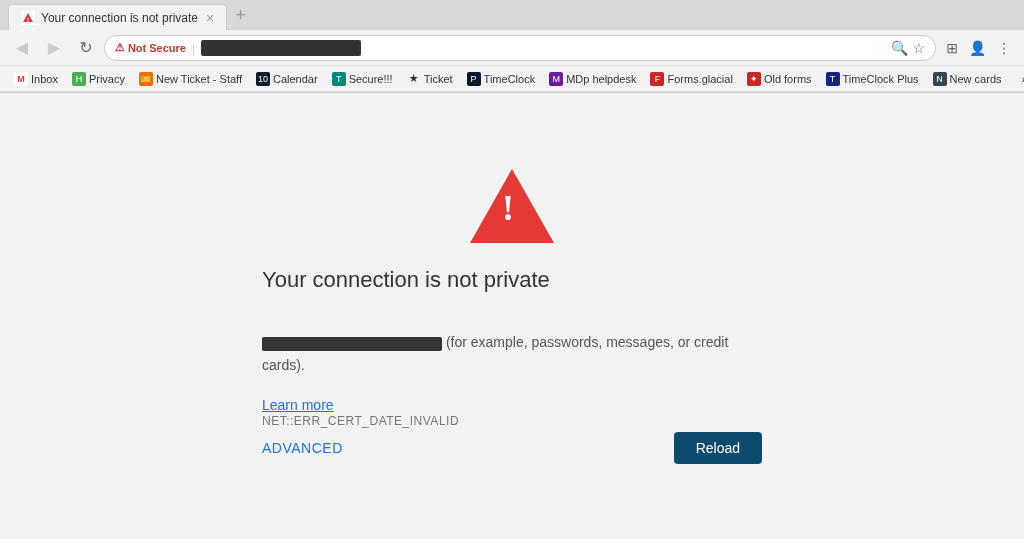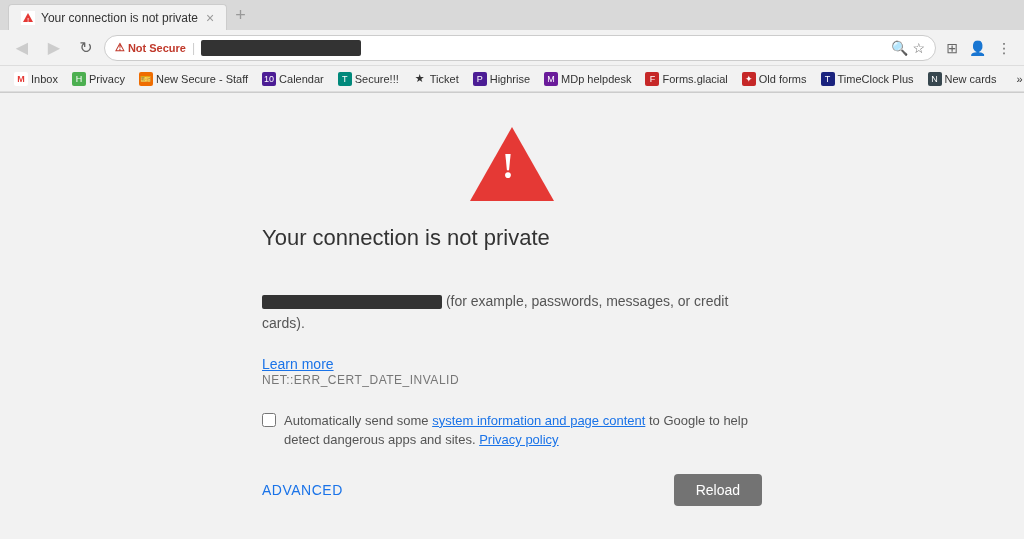--- a/index.html
+++ b/index.html
@@ -49,26 +49,26 @@
     .learn-more { color: #1a73e8; text-decoration: underline; cursor: pointer; font-size: 14px; }
     .error-code { font-size: 12px; color: #777; letter-spacing: 0.5px; }
 
     .checkbox-row { display: flex; align-items: flex-start; gap: 8px; margin-top: 24px; margin-bottom: 24px; }
     .checkbox-row input[type="checkbox"] { margin-top: 2px; width: 14px; height: 14px; flex-shrink: 0; }
     .checkbox-label { font-size: 13px; color: #555; line-height: 1.5; }
     .checkbox-label a { color: #1a73e8; text-decoration: underline; cursor: pointer; }
 
     .actions-row { display: flex; align-items: center; justify-content: space-between; margin-top: 4px; }
     .advanced-btn { background: transparent; border: none; color: #1a73e8; font-size: 14px; cursor: pointer; font-weight: 500; letter-spacing: 0.5px; }
-    .reload-btn { background: #737373; color: white; border: none; padding: 8px 22px; border-radius: 4px; font-size: 14px; cursor: pointer; }
+    .reload-btn { background: #0c4a6e; color: white; border: none; padding: 8px 22px; border-radius: 4px; font-size: 14px; cursor: pointer; }
 
     
     .fav-gmail { background: #fff; color: #e53935; font-weight: bold; }
     .fav-green { background: #4caf50; color: #fff; }
-    .fav-blue { background: #4c1d95; color: #fff; }
+    .fav-blue { background: #0f172a; color: #fff; }
     .fav-teal { background: #00897b; color: #fff; }
     .fav-orange { background: #ef6c00; color: #fff; }
     .fav-red { background: #c62828; color: #fff; }
     .fav-purple { background: #6a1b9a; color: #fff; }
     .fav-navy { background: #1a237e; color: #fff; }
     .fav-dark { background: #37474f; color: #fff; }
   </style>
 </head>
 <body>
 
@@ -118,37 +118,37 @@
     <div class="bookmark-item">
       <div class="bookmark-favicon fav-gmail" style="width:14px;height:14px;font-size:9px;display:flex;align-items:center;justify-content:center;border-radius:2px;">M</div>
       <span>Inbox</span>
     </div>
     <div class="bookmark-item">
       <div class="bookmark-favicon fav-green" style="width:14px;height:14px;font-size:9px;display:flex;align-items:center;justify-content:center;border-radius:2px;">H</div>
       <span>Privacy</span>
     </div>
     <div class="bookmark-item">
       <div class="bookmark-favicon fav-orange" style="width:14px;height:14px;font-size:9px;display:flex;align-items:center;justify-content:center;border-radius:2px;">🎫</div>
-      <span>New Secure - Staff</span>
+      <span>New Ticket - Staff</span>
     </div>
     <div class="bookmark-item">
       <div class="bookmark-favicon fav-blue" style="width:14px;height:14px;font-size:9px;display:flex;align-items:center;justify-content:center;border-radius:2px;">10</div>
       <span>Calendar</span>
     </div>
     <div class="bookmark-item">
       <div class="bookmark-favicon fav-teal" style="width:14px;height:14px;font-size:9px;display:flex;align-items:center;justify-content:center;border-radius:2px;">T</div>
       <span>Secure!!!</span>
     </div>
     <div class="bookmark-item">
       <div class="bookmark-favicon" style="width:14px;height:14px;font-size:11px;display:flex;align-items:center;justify-content:center;">★</div>
       <span>Ticket</span>
     </div>
     <div class="bookmark-item">
       <div class="bookmark-favicon fav-blue" style="width:14px;height:14px;font-size:9px;display:flex;align-items:center;justify-content:center;border-radius:2px;">P</div>
-      <span>Highrise</span>
+      <span>TimeClock</span>
     </div>
     <div class="bookmark-item">
       <div class="bookmark-favicon fav-purple" style="width:14px;height:14px;font-size:9px;display:flex;align-items:center;justify-content:center;border-radius:2px;">M</div>
       <span>MDp helpdesk</span>
     </div>
     <div class="bookmark-item">
       <div class="bookmark-favicon fav-red" style="width:14px;height:14px;font-size:9px;display:flex;align-items:center;justify-content:center;border-radius:2px;">F</div>
       <span>Forms.glacial</span>
     </div>
     <div class="bookmark-item">
@@ -185,29 +185,20 @@
       <span class="redacted">&nbsp;</span>
       <span>(for example, passwords, messages, or credit cards).</span>
     </p>
 
     <div style="margin-top:20px;">
       <a class="learn-more">Learn more</a>
     </div>
 
     <p class="error-code">NET::ERR_CERT_DATE_INVALID</p>
 
-    <div class="checkbox-row">
-      <input type="checkbox" style="">
-      <label class="checkbox-label">
-        <span>Automatically send some</span>
-        <a style="color:#1a73e8; text-decoration:underline; cursor:pointer;">system information and page content</a>
-        <span>to Google to help detect dangerous apps and sites.</span>
-        <a style="color:#1a73e8; text-decoration:underline; cursor:pointer;">Privacy policy</a>
-      </label>
-    </div>
 
     <div class="actions-row">
       <button class="advanced-btn">ADVANCED</button>
       <button class="reload-btn">Reload</button>
     </div>
 
   </div>
 </div>
 
 </body></html>

